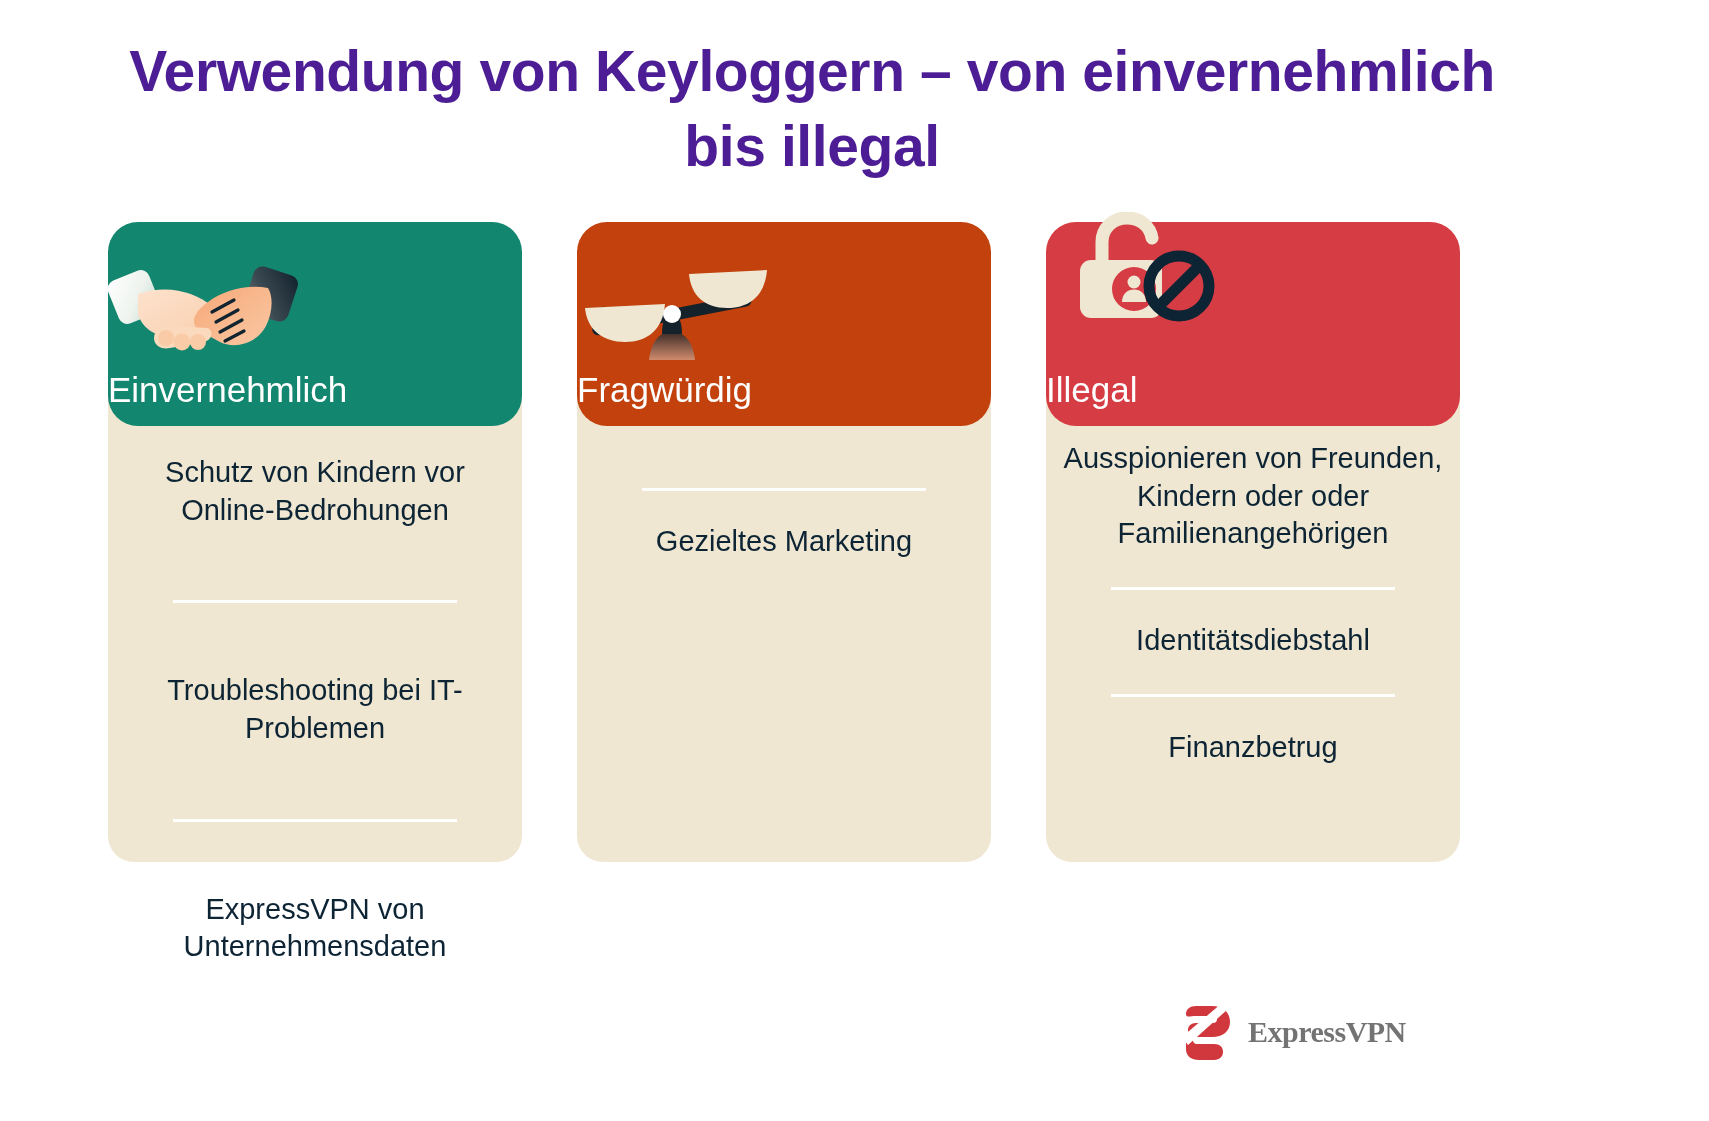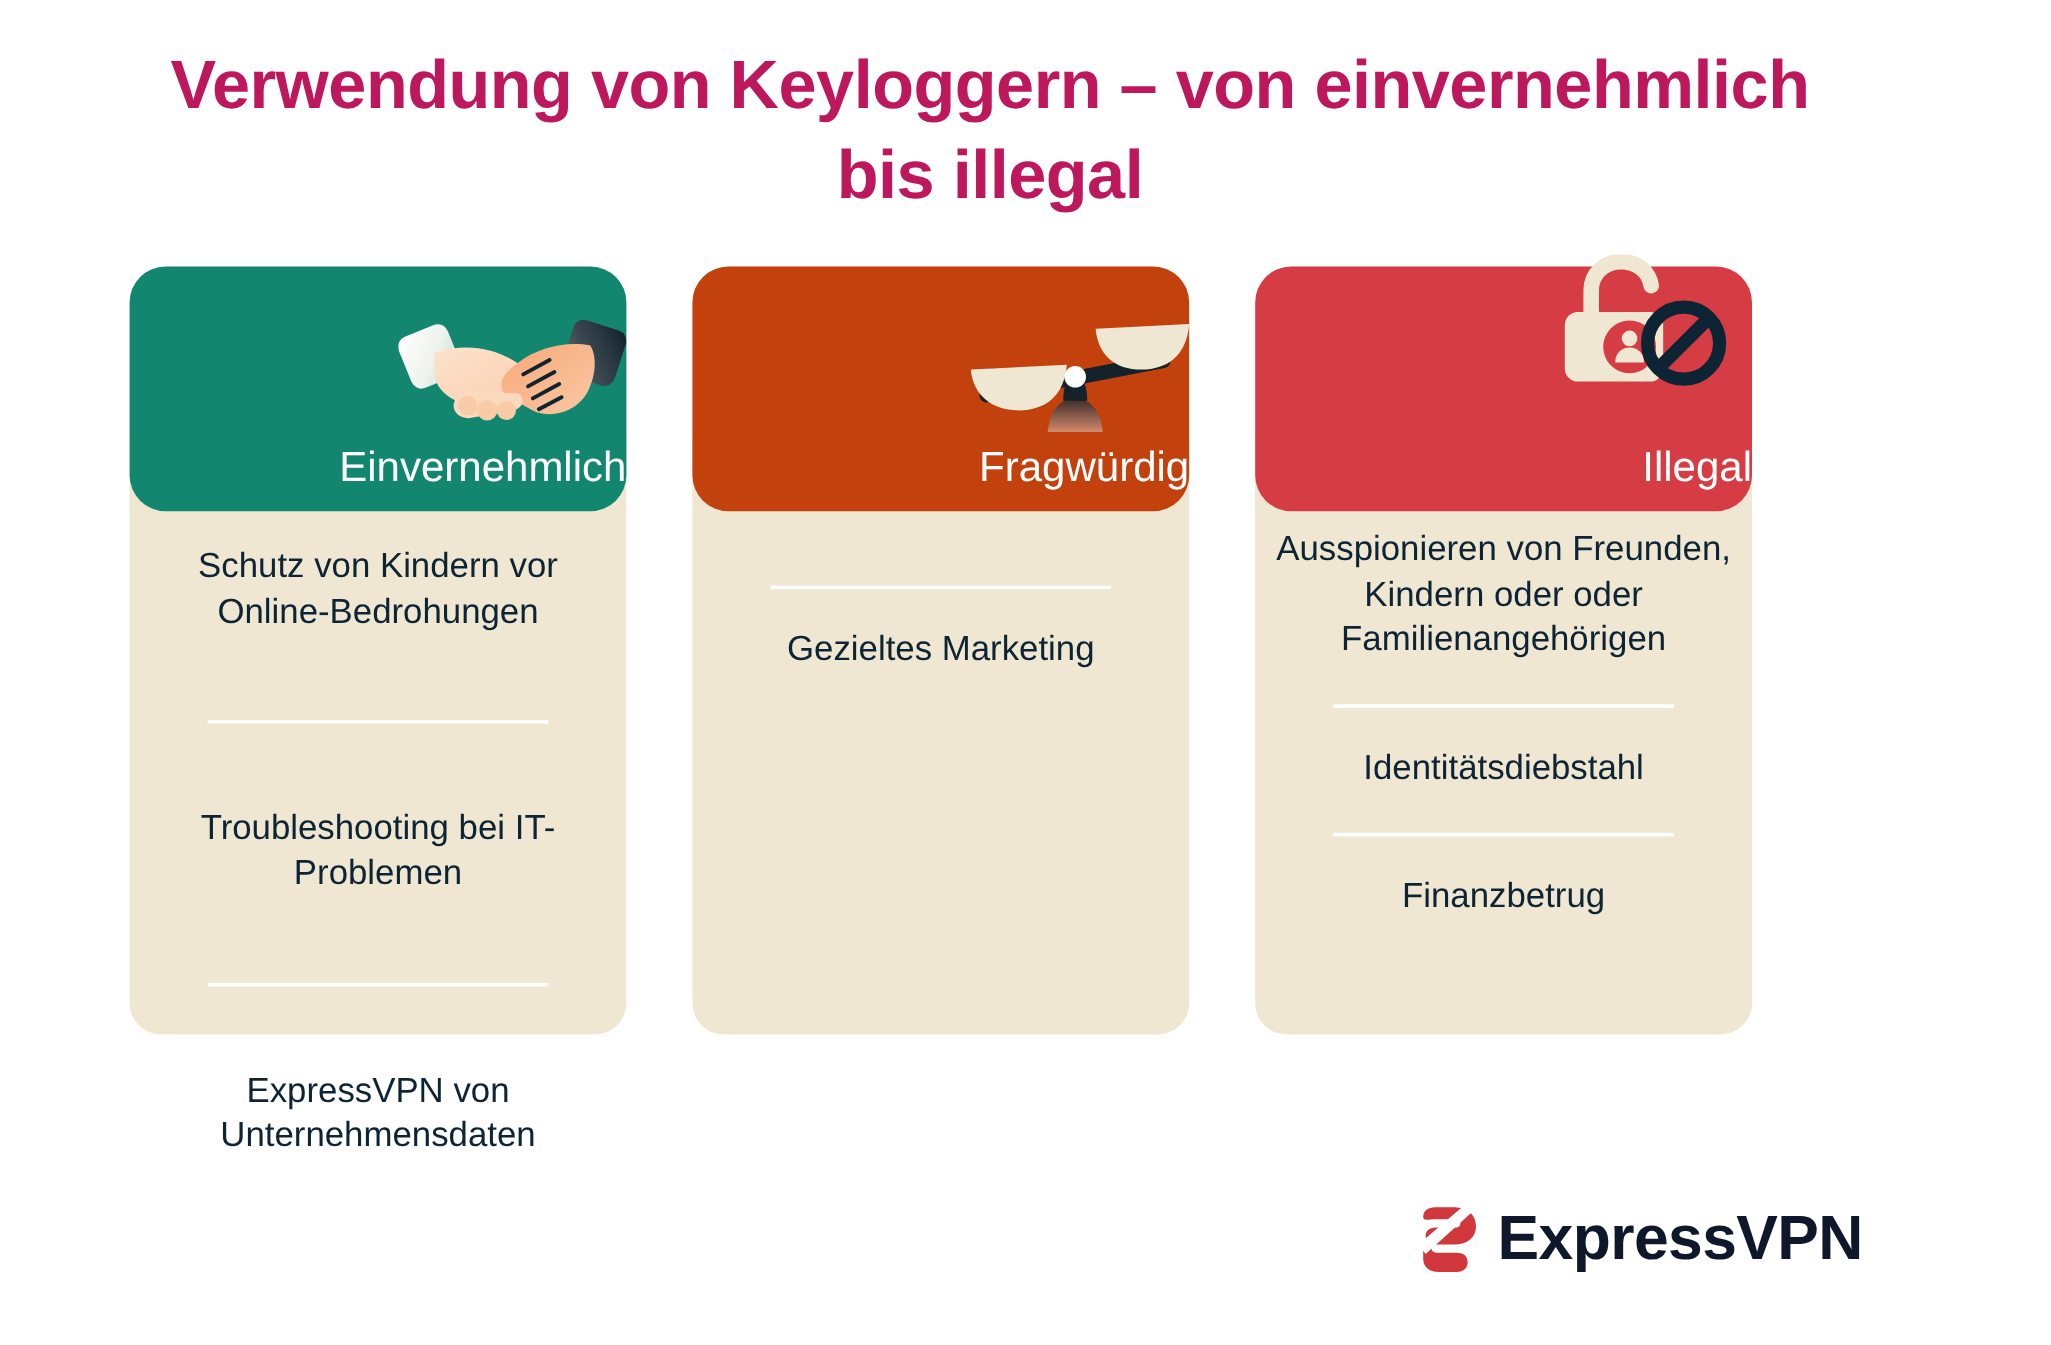--- a/index.html
+++ b/index.html
@@ -16,25 +16,25 @@
   }
 
   .page {
     position: absolute;
     inset: 0;
   }
 
   
   .title {
     position: absolute;
-    left: 100px;
+    left: 87px;
     top: 34px;
     width: 1450px;
     text-align: center;
-    color: #be185d;
+    color: #4c1d95;
     font-size: 57px;
     font-weight: 700;
     line-height: 1.32;
     letter-spacing: -0.4px;
   }
 
   
   .cards {
     position: absolute;
     left: 108px;
@@ -63,21 +63,21 @@
   }
 
   .card-head {
     position: relative;
     z-index: 2;
     width: 414px;
     height: 204px;
     border-radius: 30px;
     display: flex;
     flex-direction: column;
-    align-items: flex-end;
+    align-items: flex-start;
     justify-content: flex-end;
     padding-bottom: 16px;
     box-sizing: border-box;
   }
 
   .card-head.green  { background: #12866e; }
   .card-head.orange { background: #c2410c; }
   .card-head.red    { background: #d63c43; gap: 44px; }
 
   .card-icon {
@@ -135,23 +135,23 @@
     left: 1172px;
     top: 990px;
     width: 300px;
     height: 84px;
     display: flex;
     align-items: center;
     gap: 14px;
   }
   .logo-mark { width: 62px; height: 62px; flex: none; }
   .logo-word {
-    color: #0f172a;
-    font-family: Liberation Sans, sans-serif;
-    font-size: 52px;
+    color: #737373;
+    font-family: Liberation Serif, serif;
+    font-size: 30px;
     font-weight: 700;
     letter-spacing: -0.5px;
     line-height: 1;
     white-space: nowrap;
   }
 </style>
 </head>
 <body>
 
 <div class="page">

